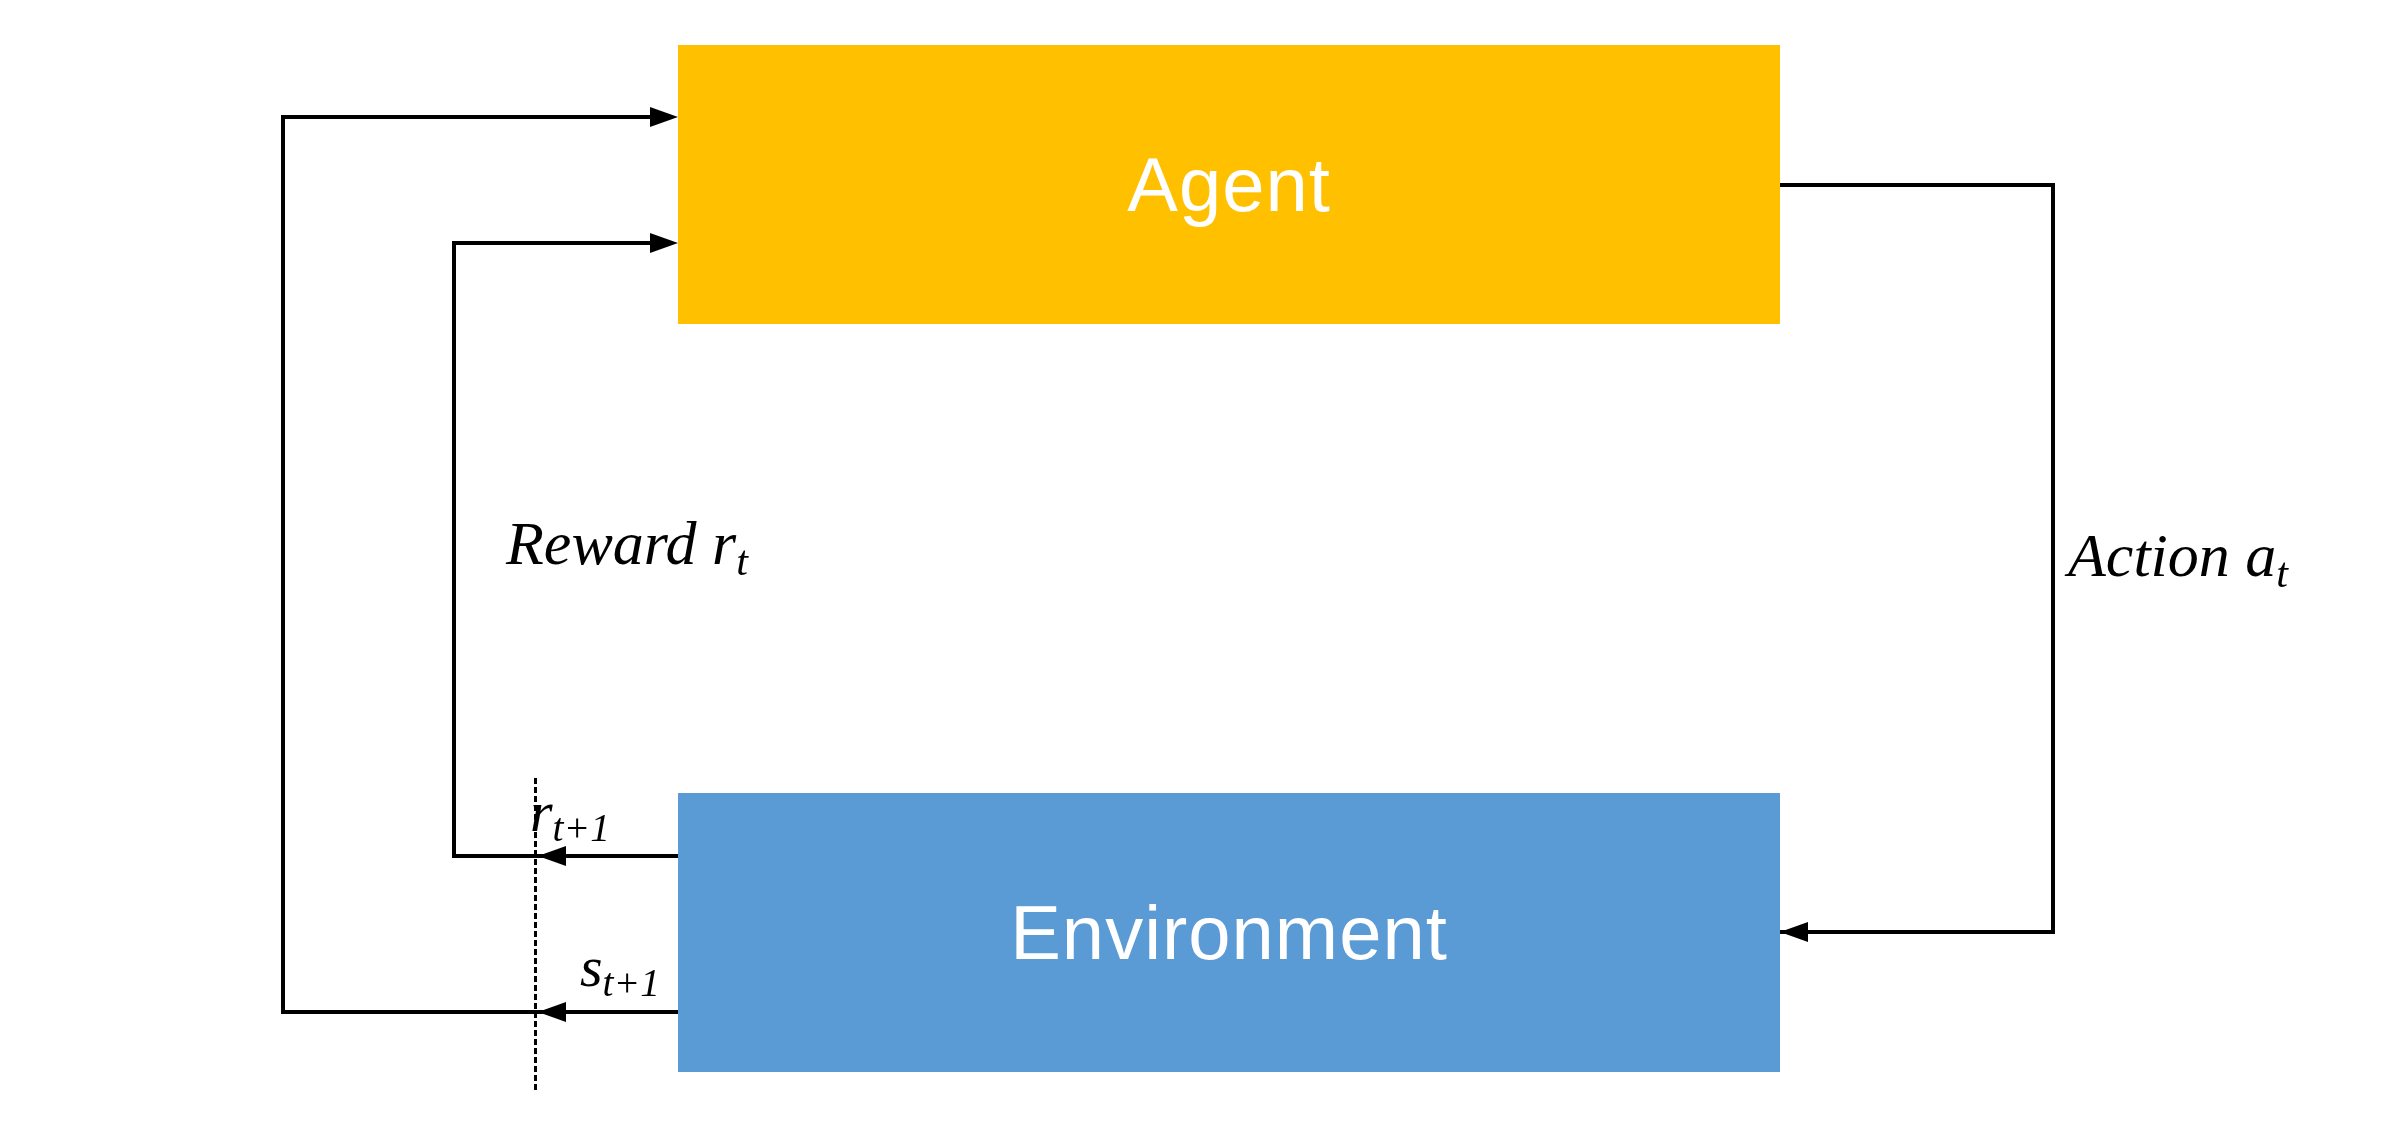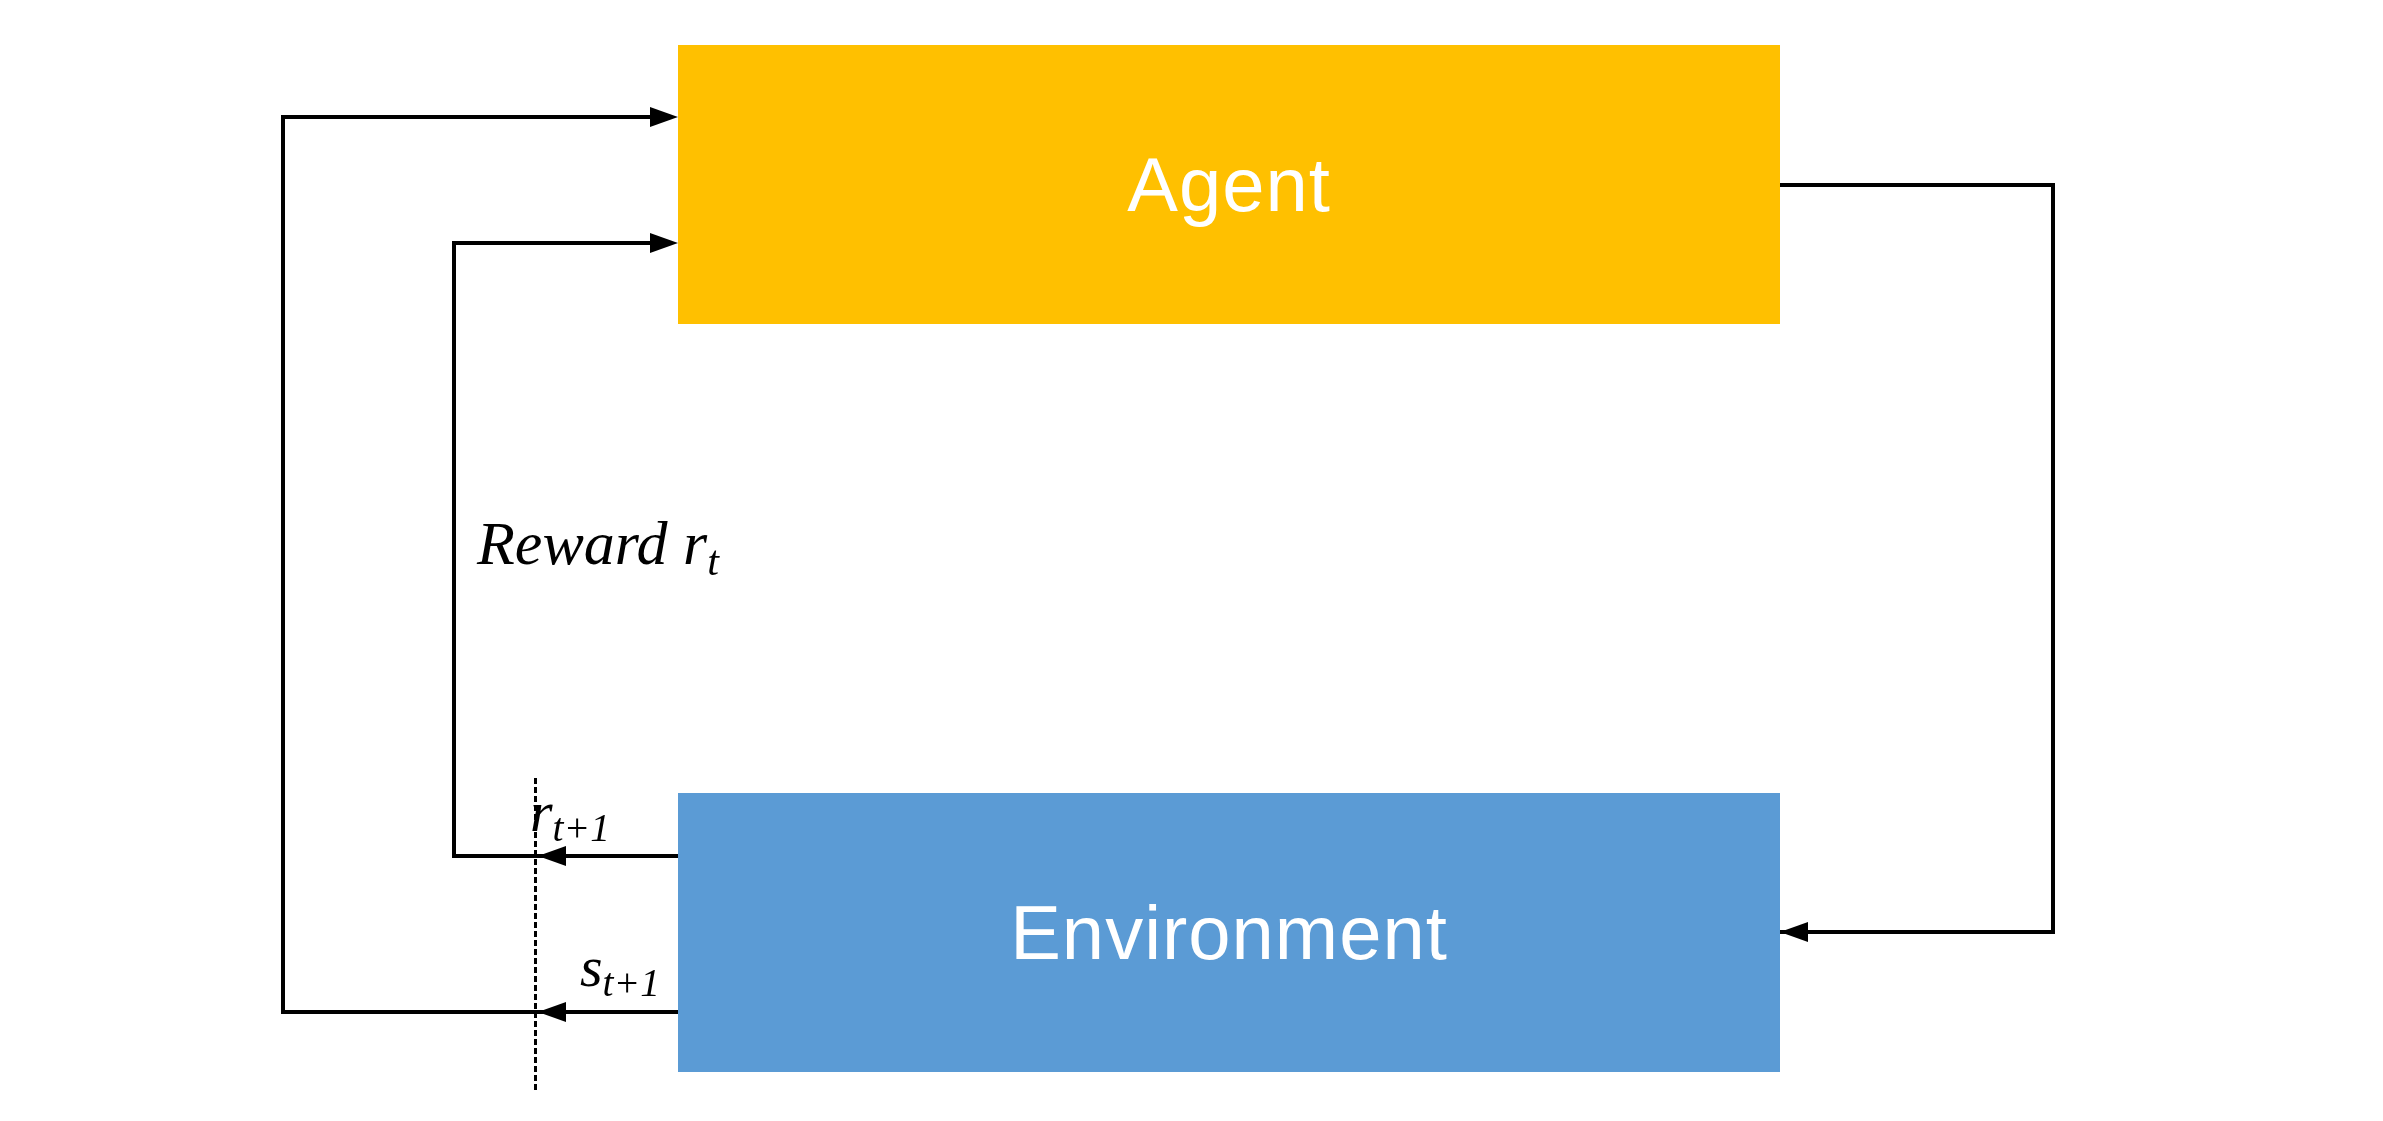--- a/index.html
+++ b/index.html
@@ -76,21 +76,21 @@
     font-size: 62px;
     line-height: 1;
     white-space: nowrap;
   }
   .math-label sub {
     font-size: 0.68em;
     line-height: 0;
     vertical-align: -0.25em;
   }
   .label-state  { left: 28px;   top: 516px; }
-  .label-reward { left: 477px;  top: 512px; }
+  .label-reward { left: 506px;  top: 512px; }
   .label-action { left: 2068px; top: 524px; }
   .label-rnext  { left: 530px;  top: 783px; font-size: 58px; }
   .label-snext  { left: 580px;  top: 938px; font-size: 58px; }
 </style>
 </head>
 <body>
 
 <div class="canvas" style="background: rgb(255, 255, 255);">
 
   <div class="box environment-box" style="background: rgb(91, 155, 213); color: rgb(255, 255, 255);">
@@ -118,20 +118,23 @@
   <div class="line line-action-b" style="background: rgb(0, 0, 0);"></div>
   <div class="arrow arrow-left ah-action" style="border-right-color: rgb(0, 0, 0);"></div>
 
   <div class="dashed-line" style="border-left-color: rgb(0, 0, 0);"></div>
 
 
   <div class="math-label label-reward">
     <span>Reward r</span><sub>t</sub>
   </div>
 
+  <div class="math-label label-action">
+    <span>Action a</span><sub>t</sub>
+  </div>
 
   <div class="math-label label-rnext">
     <span>r</span><sub>t+1</sub>
   </div>
 
   <div class="math-label label-snext">
     <span>s</span><sub>t+1</sub>
   </div>
 
 </div>

